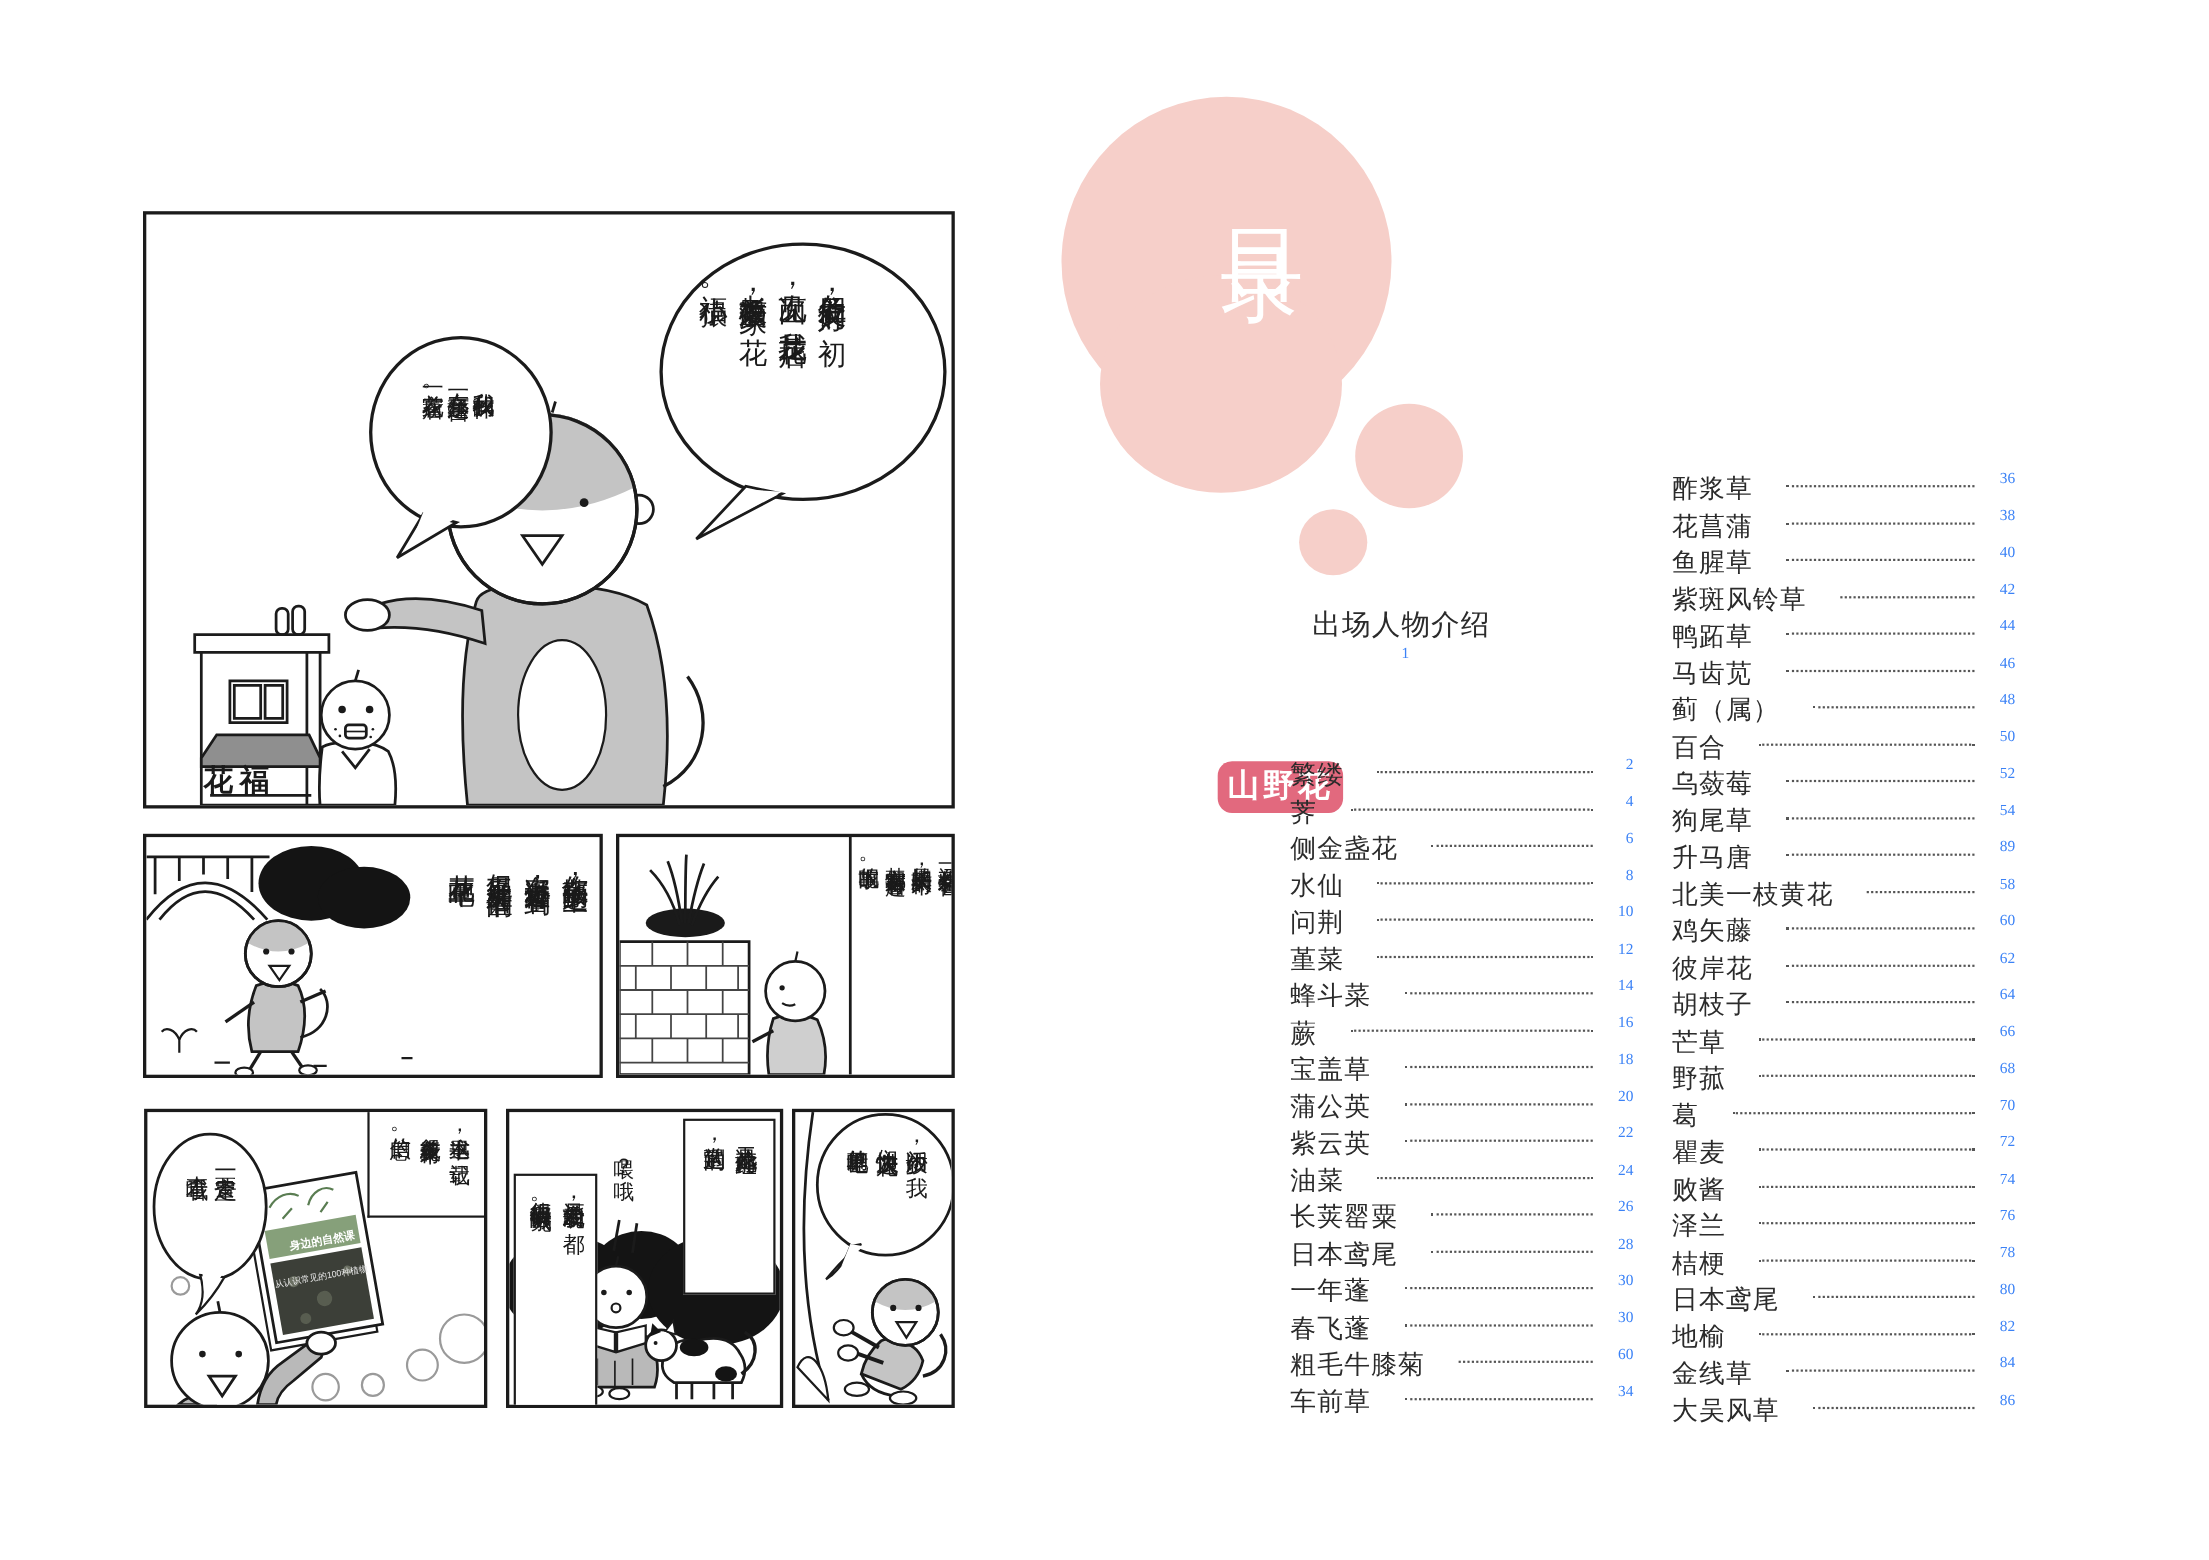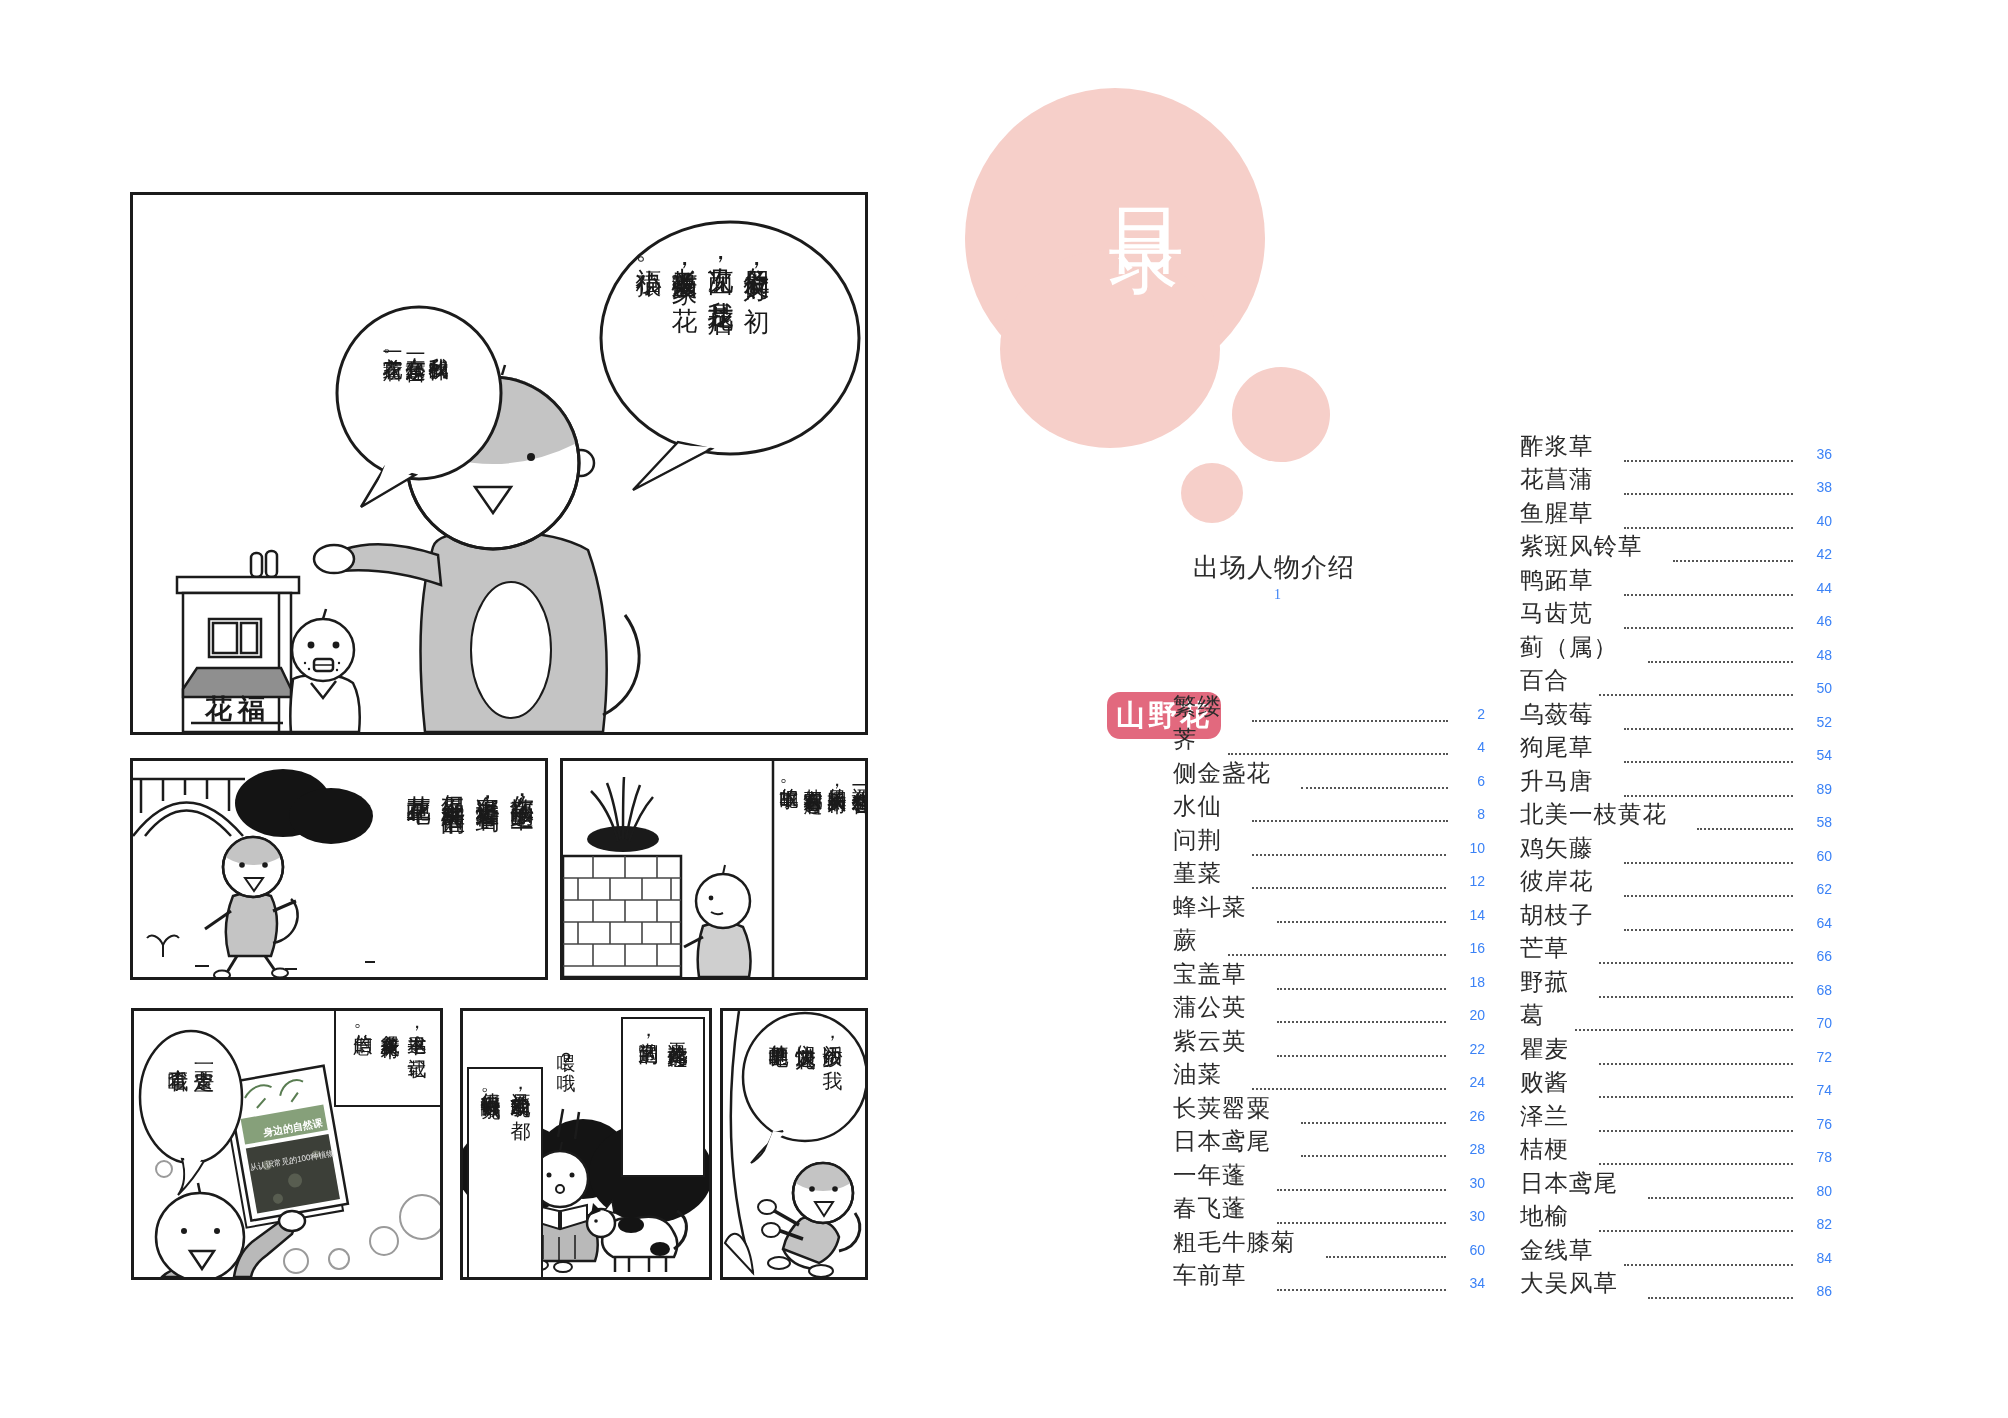--- a/index.html
+++ b/index.html
@@ -4,30 +4,30 @@
 <style>
   html,body{margin:0;padding:0;}
   body{width:2008px;height:1418px;background:#ffffff;position:relative;overflow:hidden;
        font-family:"Liberation Sans",sans-serif;}
   
   .panel{position:absolute;background:#fff;border:3px solid #1b1b1b;box-sizing:border-box;overflow:hidden;}
   .panel svg{position:absolute;left:0;top:0;}
   .vtext{position:absolute;writing-mode:vertical-rl;text-orientation:upright;white-space:pre-line;
          color:#1a1a1a;font-family:"Liberation Sans",sans-serif;letter-spacing:2px;}
   .cbox{position:absolute;background:#fff;border:2px solid #1b1b1b;box-sizing:border-box;}
-  .sign{position:absolute;text-align:center;font-weight:bold;color:#1a1a1a;}
+  .sign{position:absolute;font-weight:bold;color:#1a1a1a;}
   .booktxt{position:absolute;text-align:center;transform:rotate(-10deg);color:#fff;}
   
   .circle{position:absolute;border-radius:50%;background:#f6cfc9;}
   .toc-title{position:absolute;writing-mode:vertical-rl;text-orientation:upright;color:#fff;
              font-size:76px;line-height:90px;letter-spacing:14px;font-family:"Liberation Serif",serif;}
   .badge{position:absolute;background:#e2697e;border-radius:13px;color:#fff;text-align:center;
          font-size:29px;font-weight:bold;letter-spacing:3px;font-family:"Liberation Sans",sans-serif;}
   .toc-col{position:absolute;width:312px;}
-  .toc-row{height:33.5px;display:flex;align-items:flex-end;font-family:Liberation Sans, sans-serif;gap:21px;}
+  .toc-row{height:33.5px;display:flex;align-items:flex-start;font-family:Liberation Serif, serif;gap:21px;}
   .toc-label{font-size:23.5px;color:#2b2b2b;white-space:nowrap;letter-spacing:1px;}
   .toc-dots{flex:1;border-bottom:2.2px dotted #555;height:13px;margin:0 2px 0 9px;}
   .toc-page{font-size:14px;color:#3b82f6;min-width:14px;text-align:right;}
   .intro-row{position:absolute;width:312px;height:40px;display:flex;align-items:center;
              font-family:"Liberation Serif",serif;flex-direction:column;}
   .intro-row .toc-label{font-size:26px;}
   svg *{vector-effect:non-scaling-stroke;}
 </style>
 </head>
 <body>

